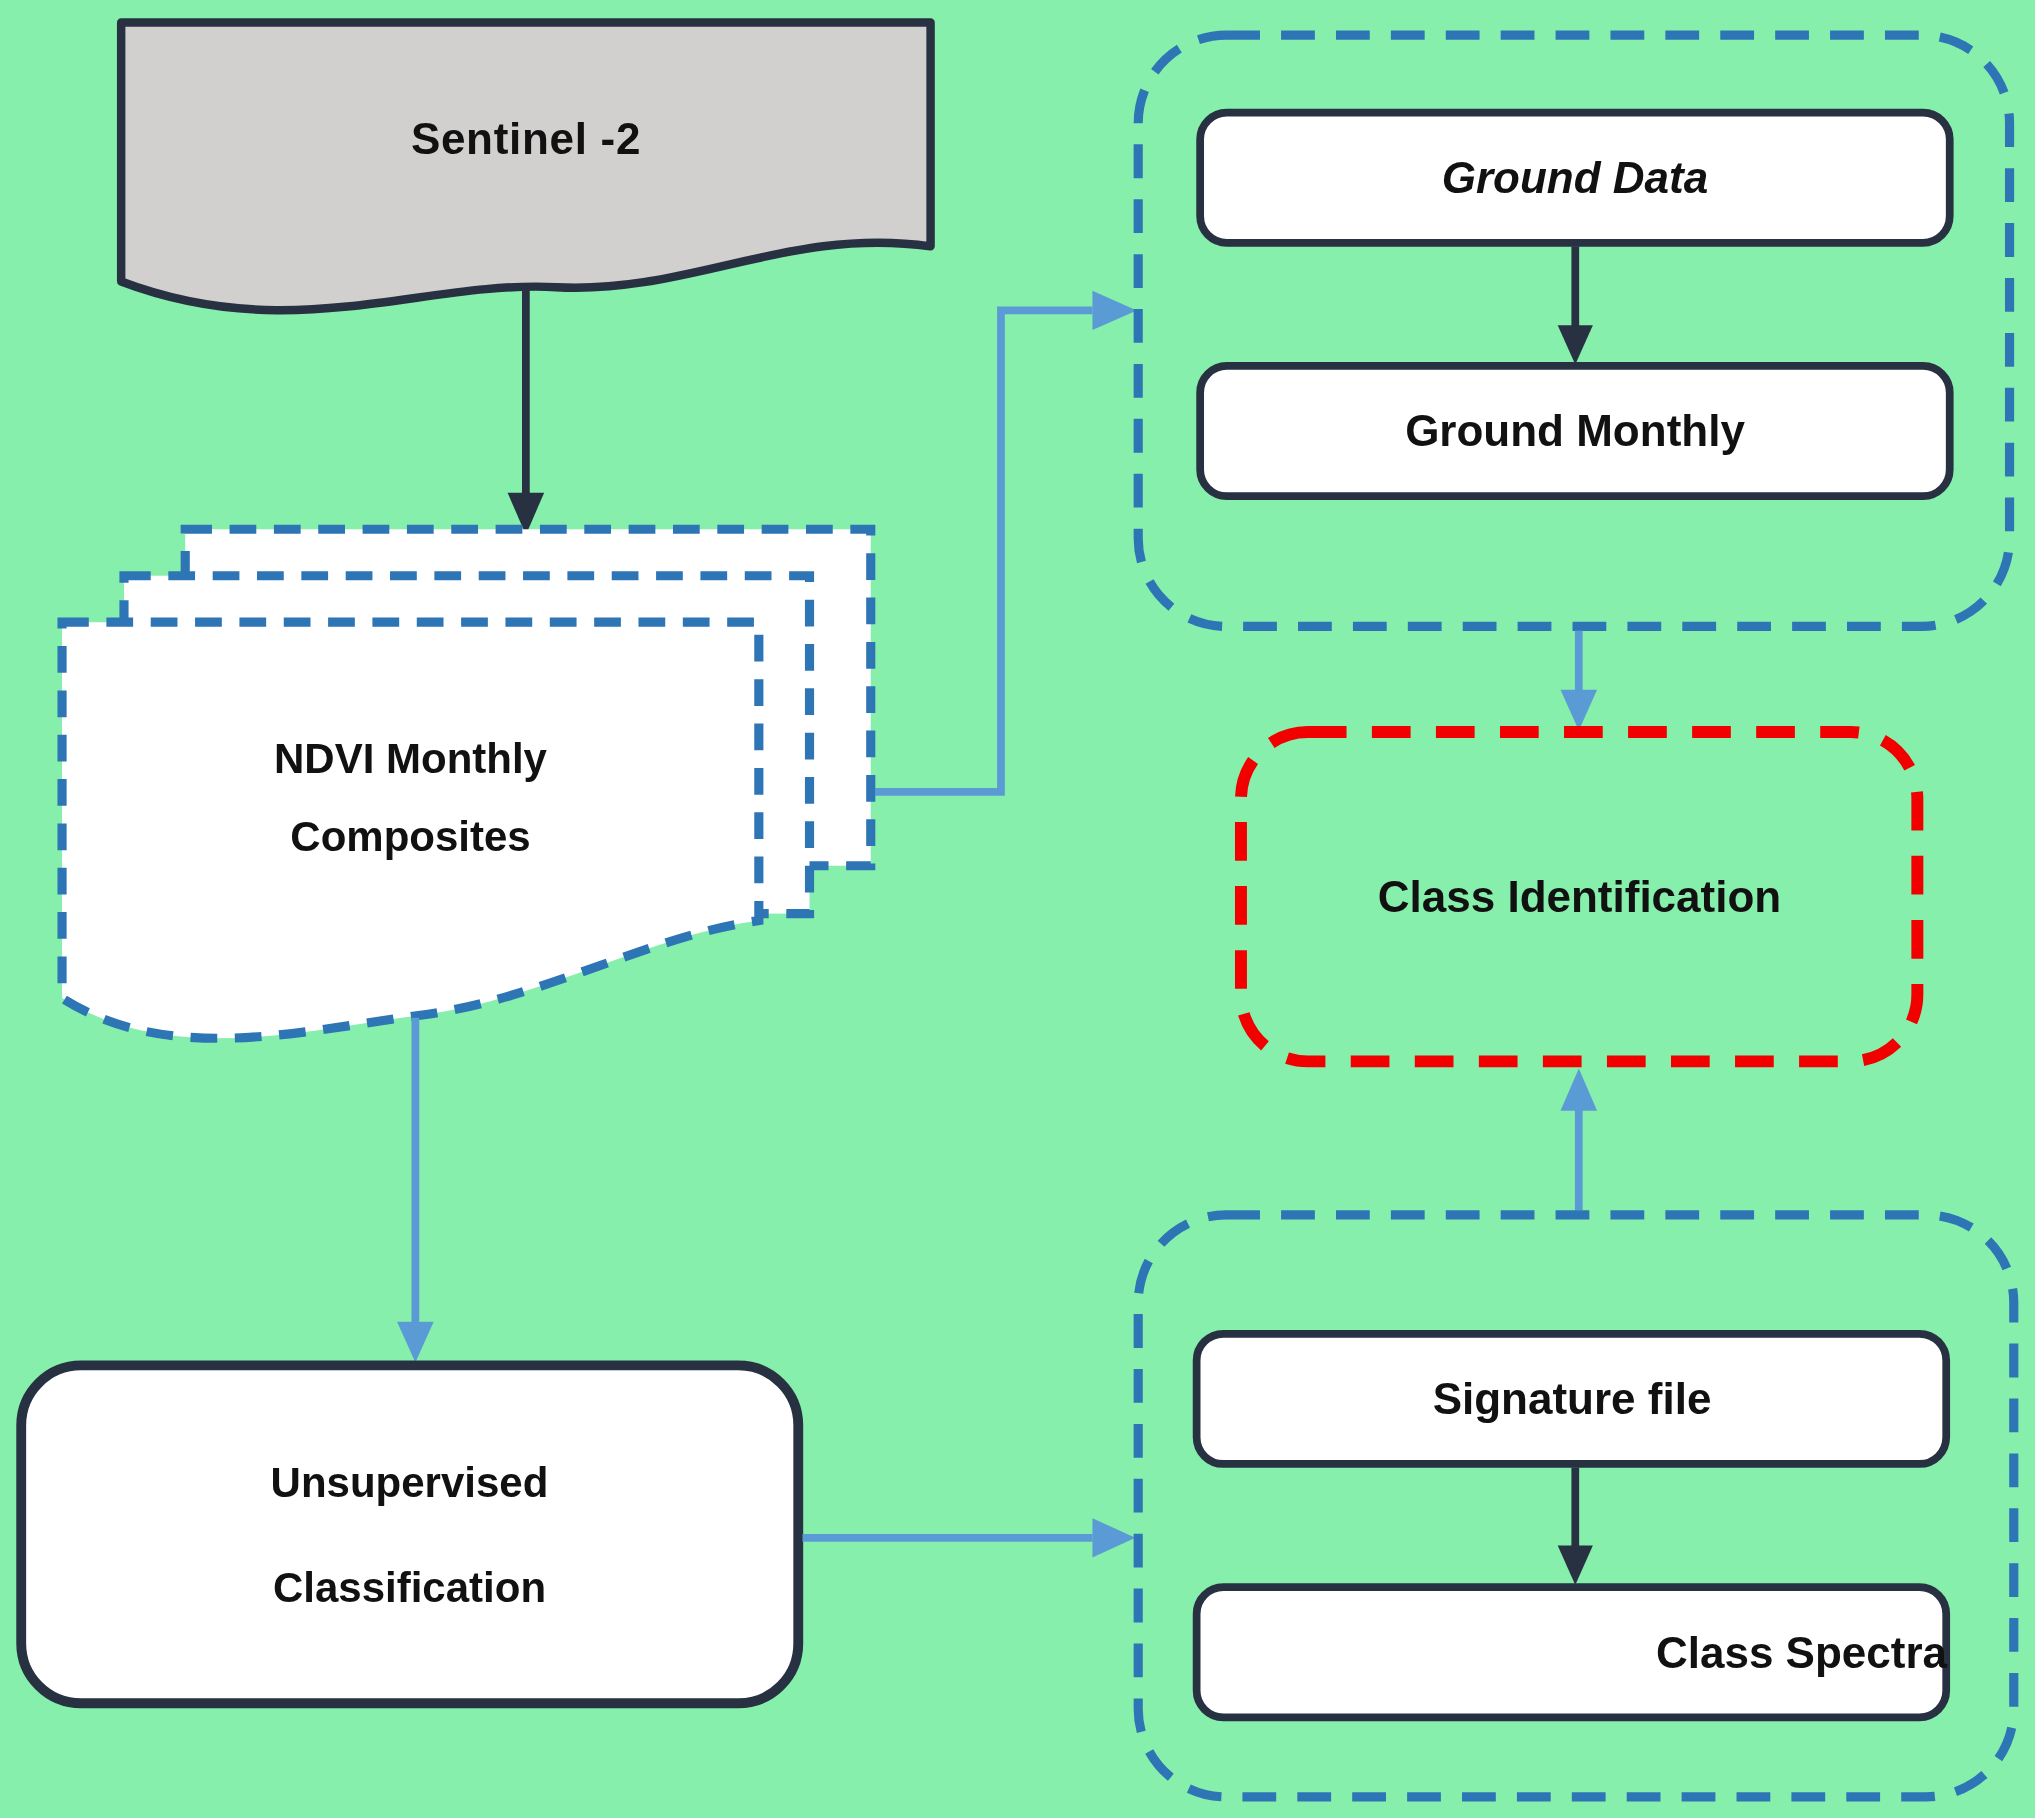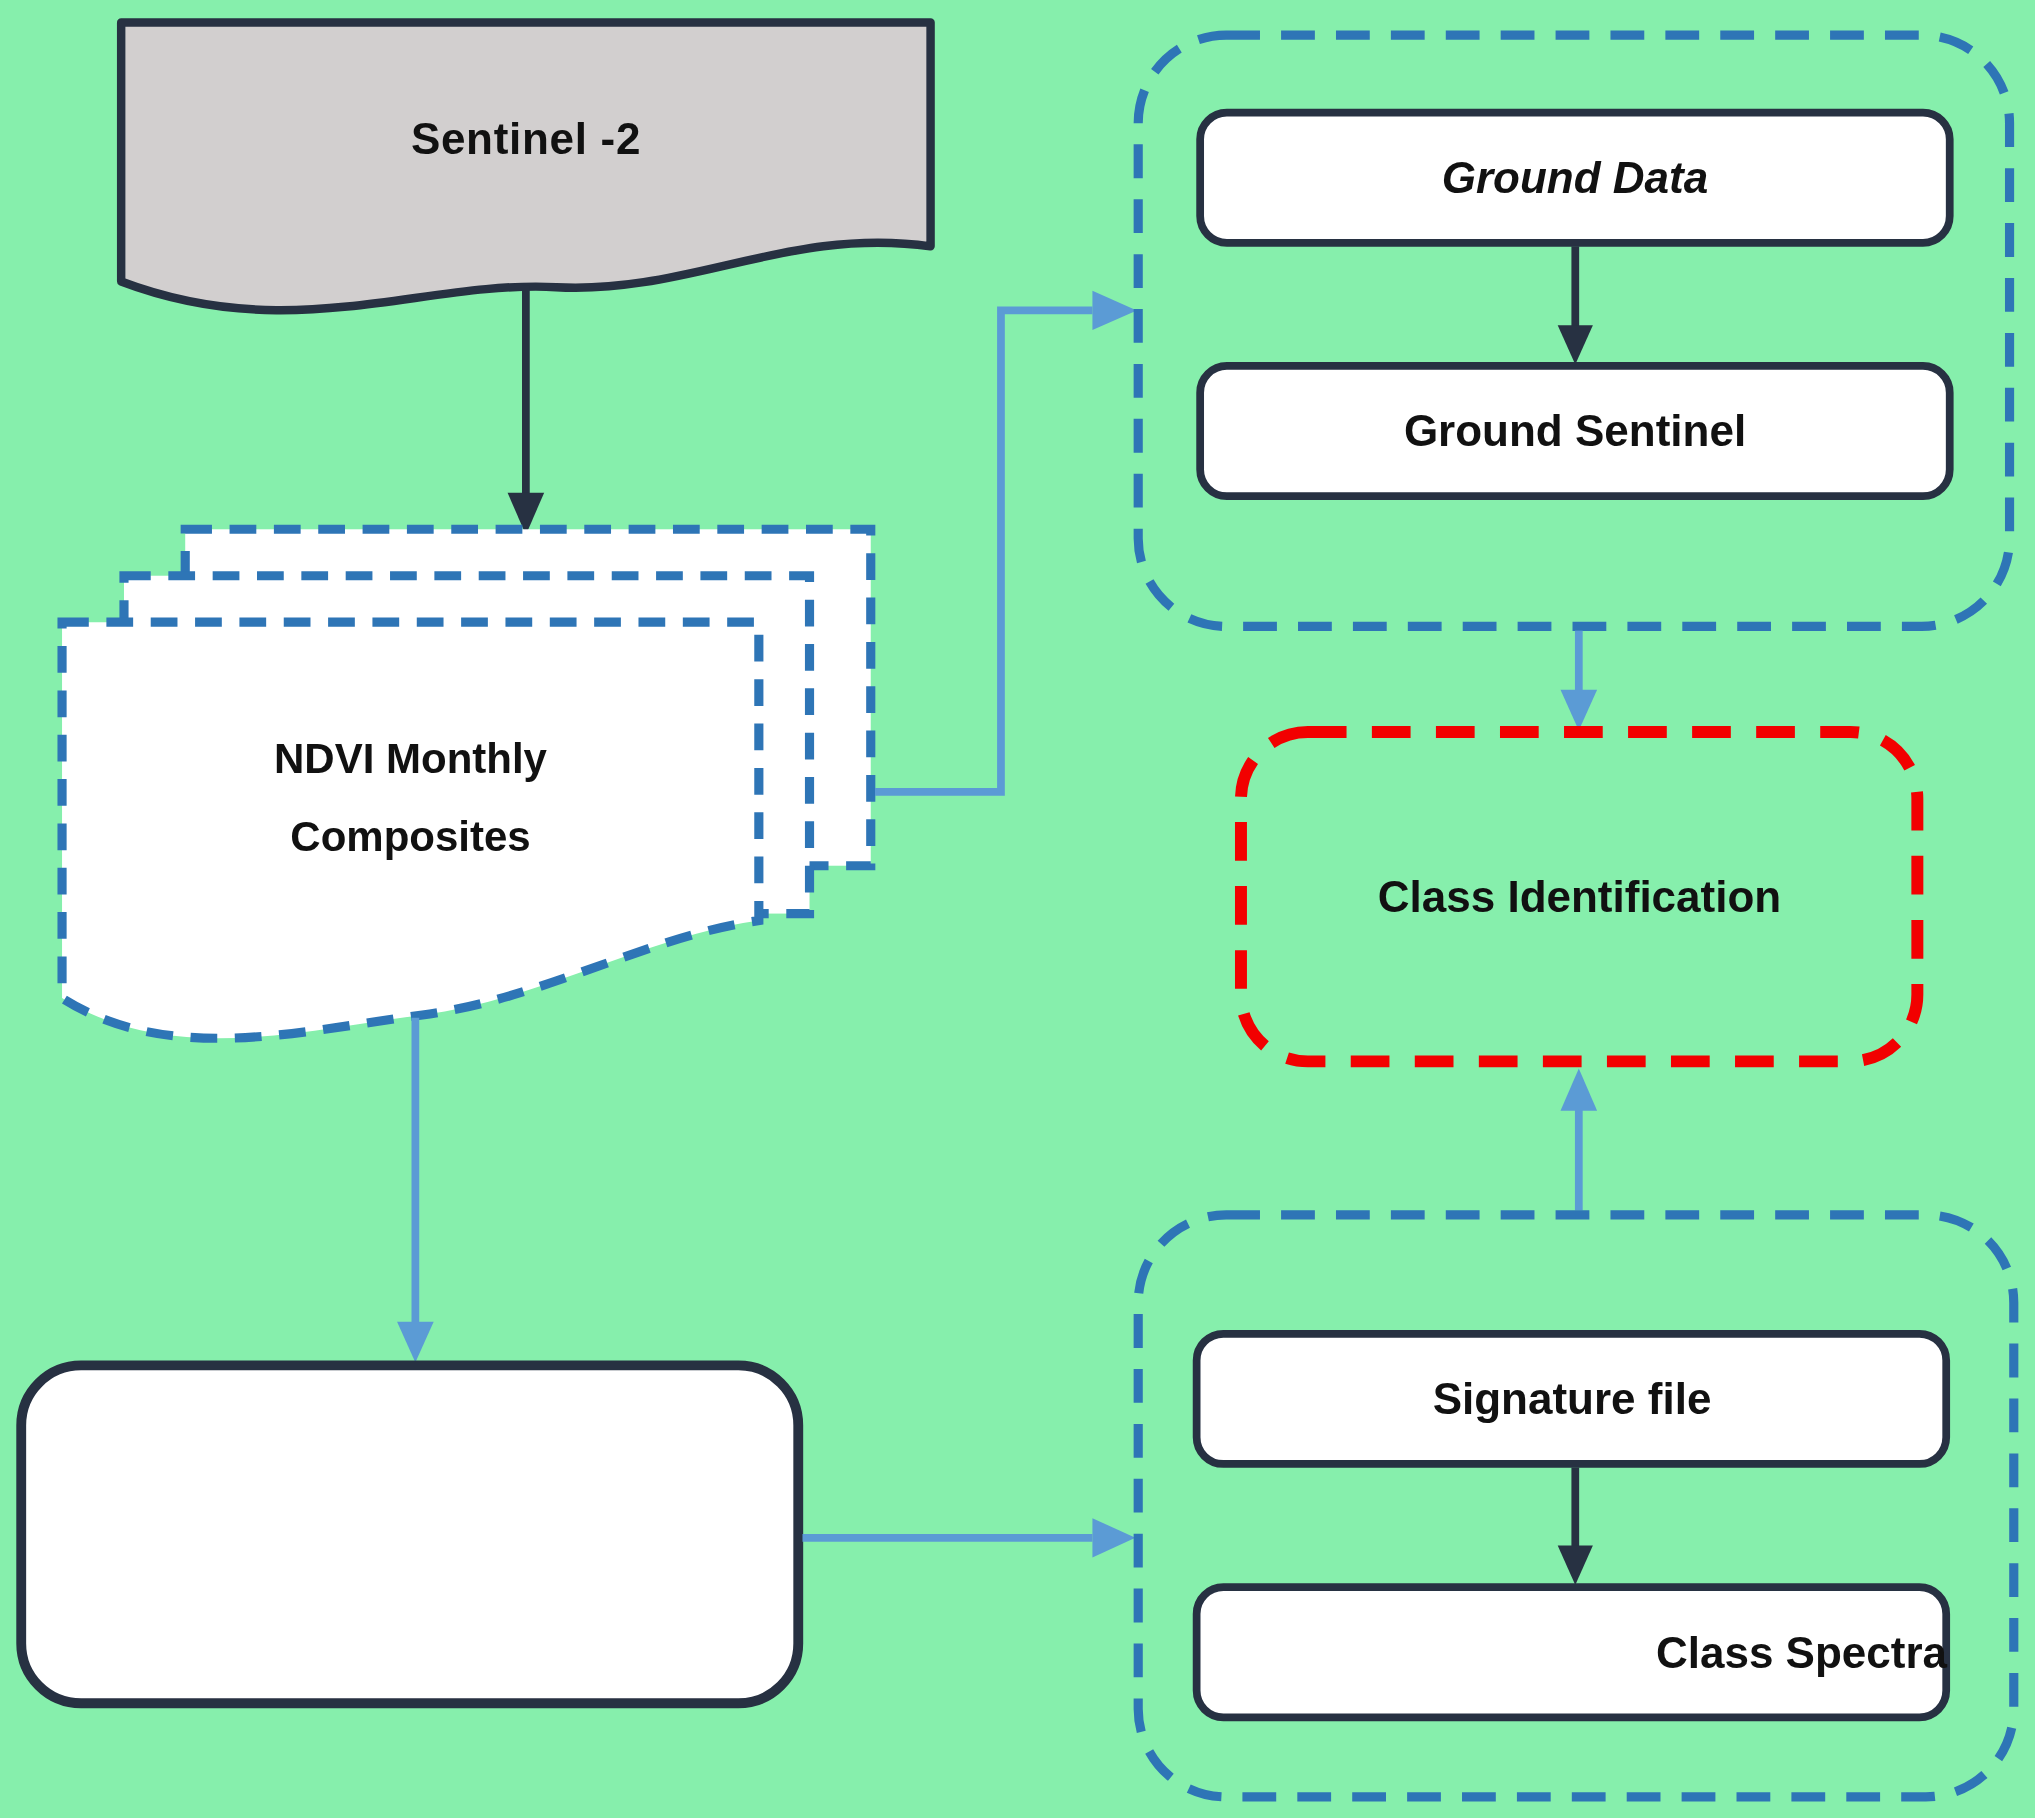--- a/index.html
+++ b/index.html
@@ -105,27 +105,31 @@
 
   <div class="label lbl-sentinel">
     <span>Sentinel -2</span>
   </div>
 
   <div class="label lbl-ndvi">
     <span>NDVI Monthly</span>
     <span>Composites</span>
   </div>
 
+  <div class="label lbl-unsup">
+    <span>Unsupervised</span>
+    <span>Classification</span>
+  </div>
 
   <div class="label lbl-ground-data">
     <span>Ground Data</span>
   </div>
 
   <div class="label lbl-ground-spec">
-    <span>Ground Sentinel</span>
+    <span>Ground Monthly</span>
   </div>
 
   <div class="label lbl-class-ident">
     <span>Class Identification</span>
   </div>
 
   <div class="label lbl-signature">
     <span>Signature file</span>
   </div>
 

